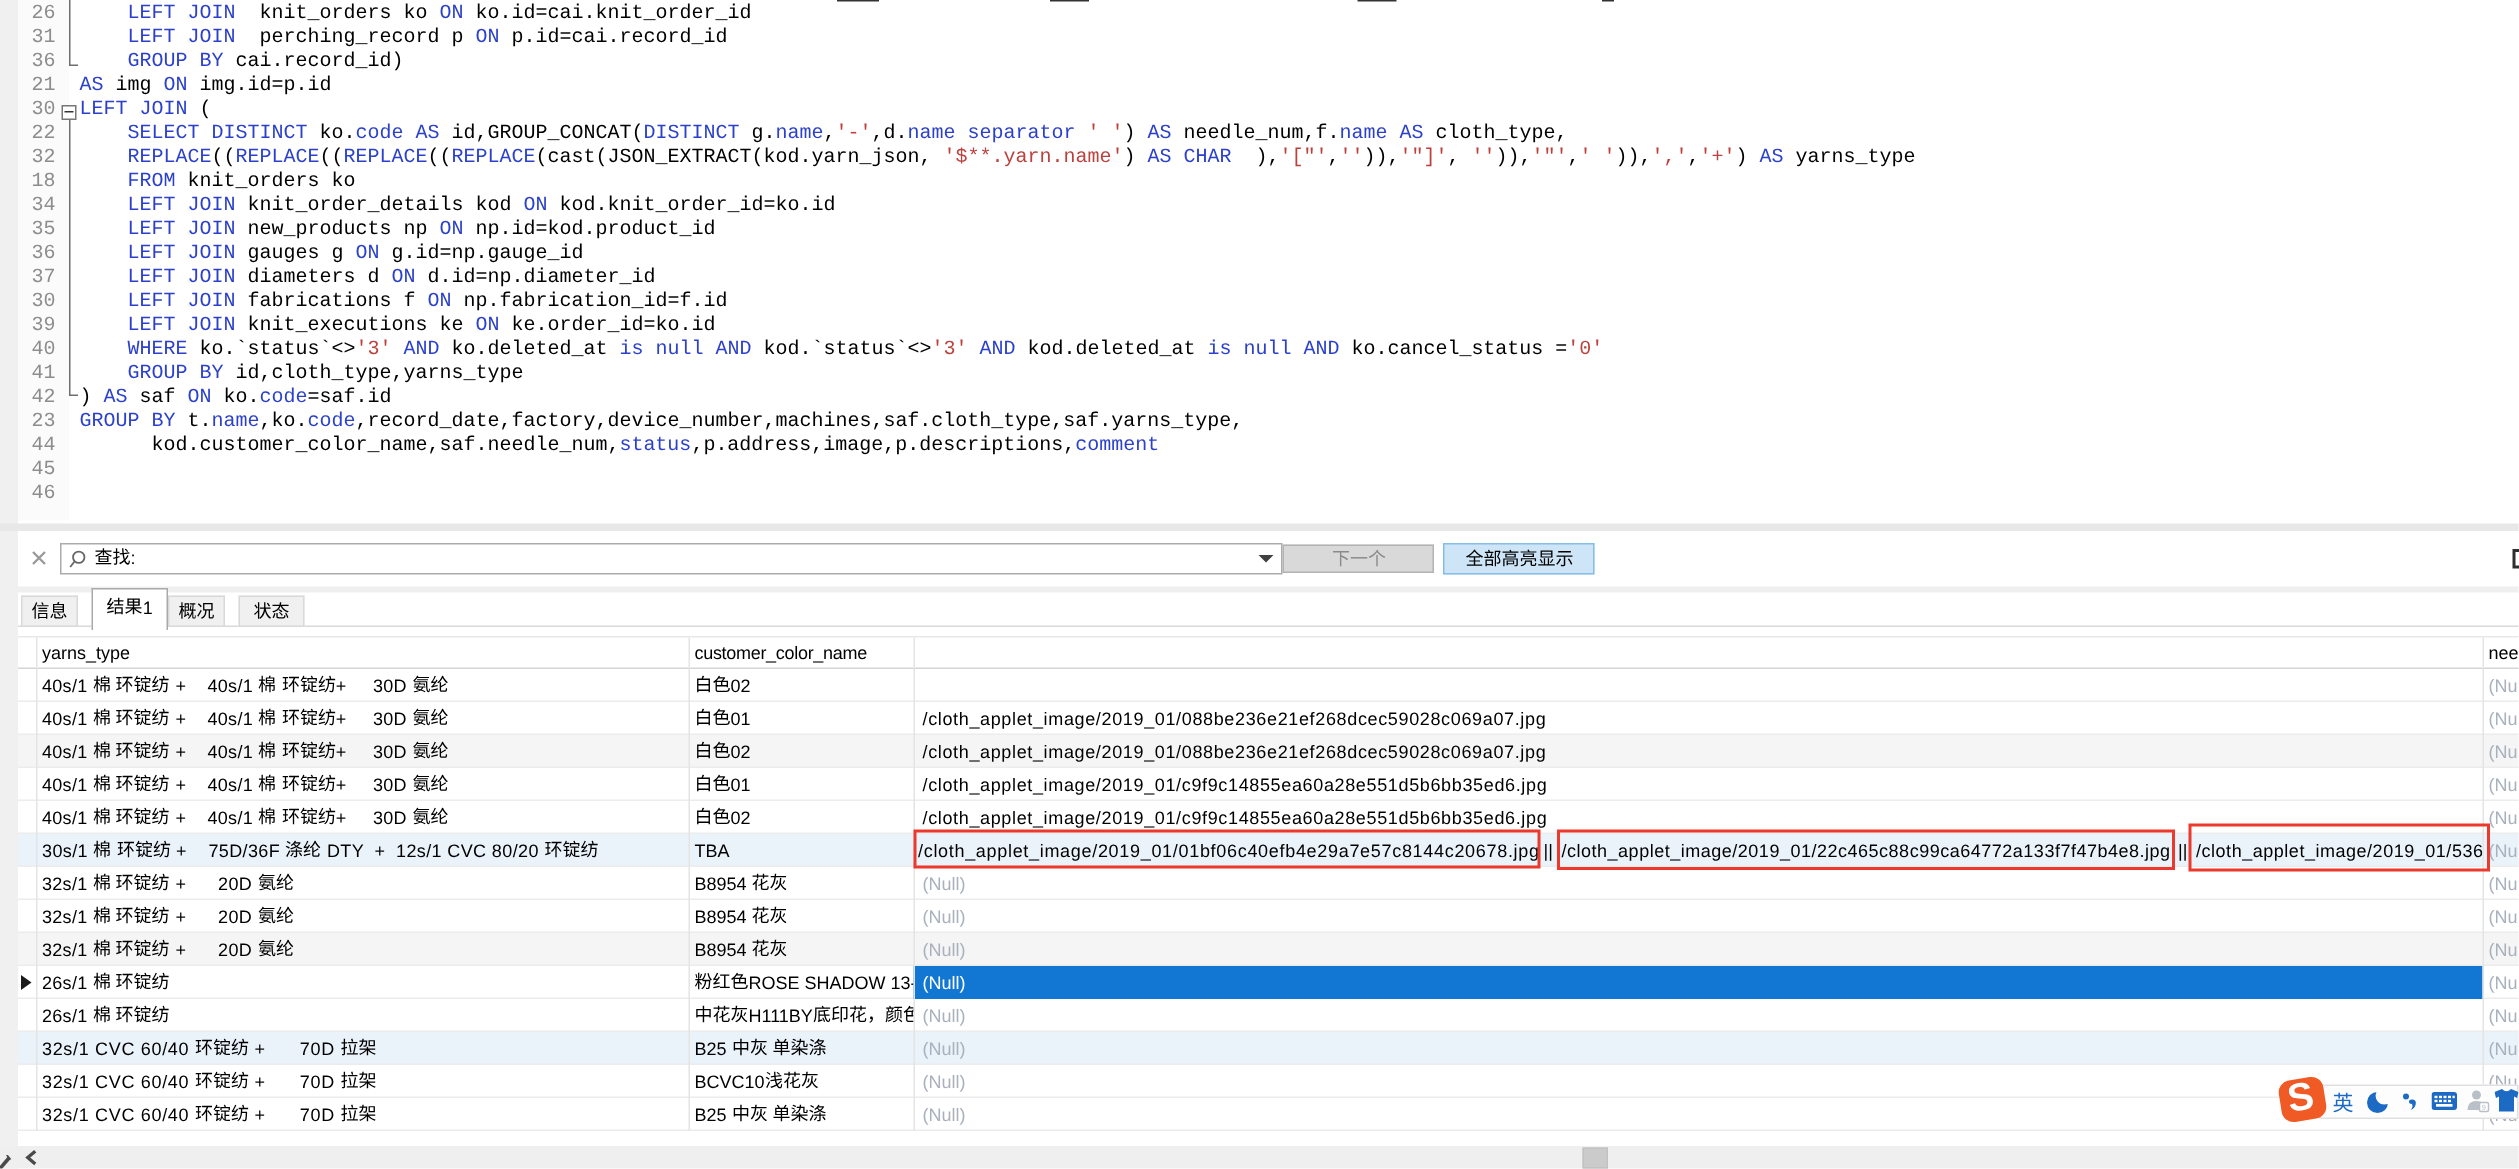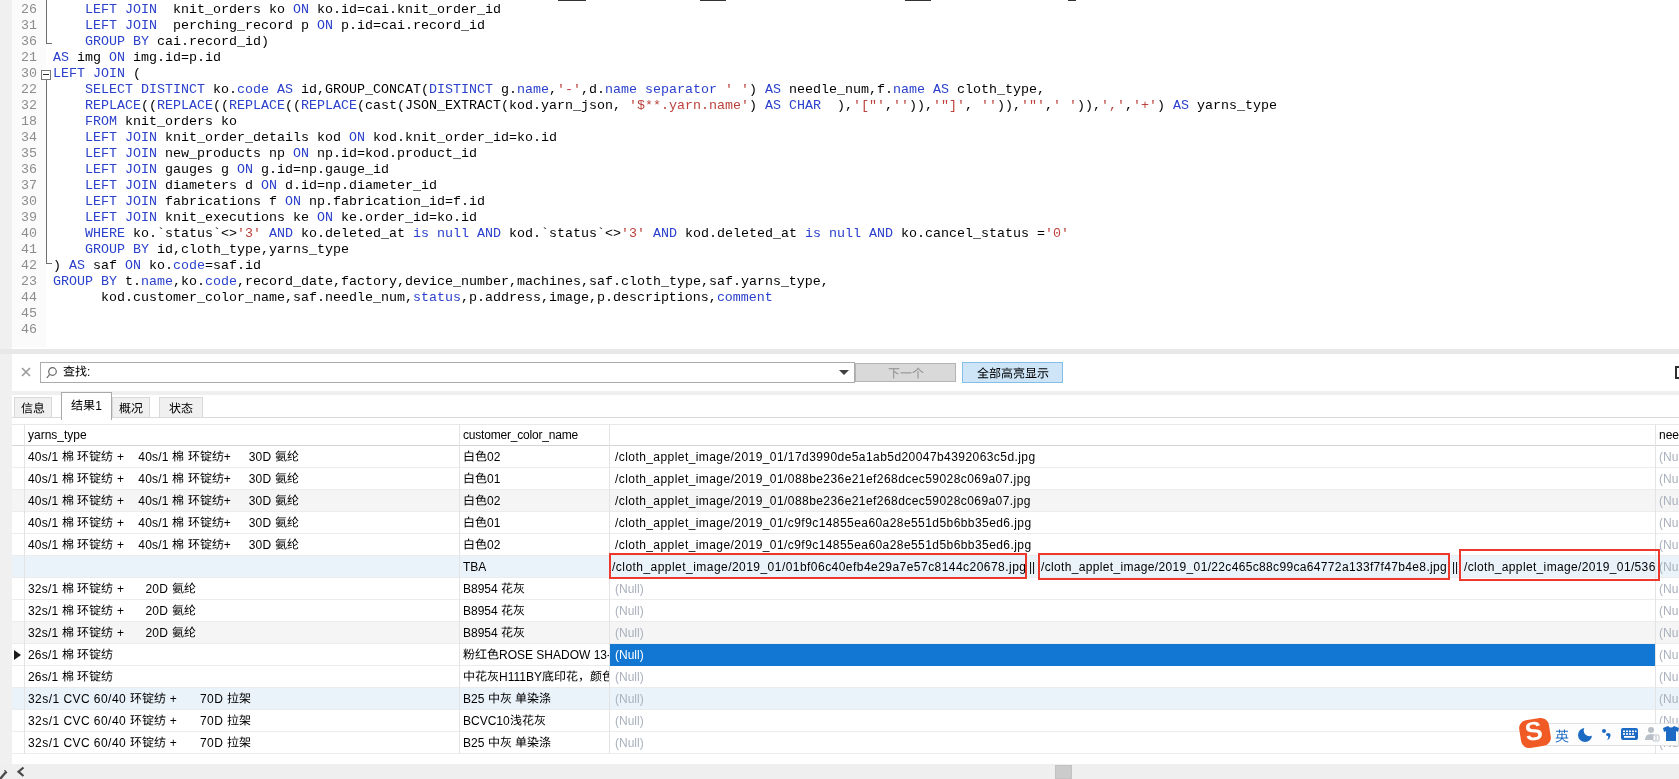--- a/index.html
+++ b/index.html
@@ -140,21 +140,20 @@
         <use href="#z39" transform="translate(12,10.56) scale(0.01200,-0.01200)"></use>
         <use href="#z33" transform="translate(24,10.56) scale(0.01200,-0.01200)"></use>
       </svg>+     30D <svg style="width:24px;height:16px;vertical-align:-5.44px" viewBox="0 0 24 16">
         <use href="#z22" transform="translate(0,10.56) scale(0.01200,-0.01200)"></use>
         <use href="#z32" transform="translate(12,10.56) scale(0.01200,-0.01200)"></use>
       </svg></div>
     <div class="cell" style="left:447px;width:150px;padding-left:4px"><svg style="width:24px;height:16px;vertical-align:-5.44px" viewBox="0 0 24 16">
         <use href="#z28" transform="translate(0,10.56) scale(0.01200,-0.01200)"></use>
         <use href="#z35" transform="translate(12,10.56) scale(0.01200,-0.01200)"></use>
       </svg>02</div>
-    <div class="cell" style="left:597px;width:1046px;padding-left:6px;letter-spacing:0.43px">/cloth_applet_image/2019_01/17d3990de5a1ab5d20047b4392063c5d.jpg</div>
     <div class="cell" style="left:1643px;width:36px;padding-left:4px"><span style="color:#a9b1bd">(Nu</span></div>
   </div>
 <div class="row" style="top:468px;">
     <div class="cell" style="left:0px;width:12px;"></div>
     <div class="cell" style="left:12px;width:435px;padding-left:4px;letter-spacing:0.2px">40s/1 <svg style="width:12px;height:16px;vertical-align:-5.44px" viewBox="0 0 12 16">
         <use href="#z20" transform="translate(0,10.56) scale(0.01200,-0.01200)"></use>
       </svg> <svg style="width:36px;height:16px;vertical-align:-5.44px" viewBox="0 0 36 16">
         <use href="#z27" transform="translate(0,10.56) scale(0.01200,-0.01200)"></use>
         <use href="#z39" transform="translate(12,10.56) scale(0.01200,-0.01200)"></use>
         <use href="#z33" transform="translate(24,10.56) scale(0.01200,-0.01200)"></use>
@@ -245,20 +244,34 @@
       </svg></div>
     <div class="cell" style="left:447px;width:150px;padding-left:4px"><svg style="width:24px;height:16px;vertical-align:-5.44px" viewBox="0 0 24 16">
         <use href="#z28" transform="translate(0,10.56) scale(0.01200,-0.01200)"></use>
         <use href="#z35" transform="translate(12,10.56) scale(0.01200,-0.01200)"></use>
       </svg>02</div>
     <div class="cell" style="left:597px;width:1046px;padding-left:6px;letter-spacing:0.43px">/cloth_applet_image/2019_01/c9f9c14855ea60a28e551d5b6bb35ed6.jpg</div>
     <div class="cell" style="left:1643px;width:36px;padding-left:4px"><span style="color:#a9b1bd">(Nu</span></div>
   </div>
 <div class="row" style="top:556px;background:#eaf2fa;">
     <div class="cell" style="left:0px;width:12px;"></div>
+    <div class="cell" style="left:12px;width:435px;padding-left:4px;letter-spacing:0.25px">30s/1 <svg style="width:12px;height:16px;vertical-align:-5.44px" viewBox="0 0 12 16">
+        <use href="#z20" transform="translate(0,10.56) scale(0.01200,-0.01200)"></use>
+      </svg> <svg style="width:36px;height:16px;vertical-align:-5.44px" viewBox="0 0 36 16">
+        <use href="#z27" transform="translate(0,10.56) scale(0.01200,-0.01200)"></use>
+        <use href="#z39" transform="translate(12,10.56) scale(0.01200,-0.01200)"></use>
+        <use href="#z33" transform="translate(24,10.56) scale(0.01200,-0.01200)"></use>
+      </svg> +    75D/36F <svg style="width:24px;height:16px;vertical-align:-5.44px" viewBox="0 0 24 16">
+        <use href="#z24" transform="translate(0,10.56) scale(0.01200,-0.01200)"></use>
+        <use href="#z32" transform="translate(12,10.56) scale(0.01200,-0.01200)"></use>
+      </svg> DTY  +  12s/1 CVC 80/20 <svg style="width:36px;height:16px;vertical-align:-5.44px" viewBox="0 0 36 16">
+        <use href="#z27" transform="translate(0,10.56) scale(0.01200,-0.01200)"></use>
+        <use href="#z39" transform="translate(12,10.56) scale(0.01200,-0.01200)"></use>
+        <use href="#z33" transform="translate(24,10.56) scale(0.01200,-0.01200)"></use>
+      </svg></div>
     <div class="cell" style="left:447px;width:150px;padding-left:4px">TBA</div>
     <div class="cell" style="left:597px;width:1046px;"><span class="abs" style="left:3px;letter-spacing:0.46px">/cloth_applet_image/2019_01/01bf06c40efb4e29a7e57c8144c20678.jpg</span><span class="abs" style="left:420px">||</span><span class="abs" style="left:432px;letter-spacing:0.34px">/cloth_applet_image/2019_01/22c465c88c99ca64772a133f7f47b4e8.jpg</span><span class="abs" style="left:843px">||</span><span class="abs" style="left:855px;letter-spacing:0.35px">/cloth_applet_image/2019_01/536</span></div>
     <div class="cell" style="left:1643px;width:36px;padding-left:4px"><span style="color:#a9b1bd">(Nu</span></div>
   </div>
 <div class="row" style="top:578px;">
     <div class="cell" style="left:0px;width:12px;"></div>
     <div class="cell" style="left:12px;width:435px;padding-left:4px;letter-spacing:0.2px">32s/1 <svg style="width:12px;height:16px;vertical-align:-5.44px" viewBox="0 0 12 16">
         <use href="#z20" transform="translate(0,10.56) scale(0.01200,-0.01200)"></use>
       </svg> <svg style="width:36px;height:16px;vertical-align:-5.44px" viewBox="0 0 36 16">
         <use href="#z27" transform="translate(0,10.56) scale(0.01200,-0.01200)"></use>

